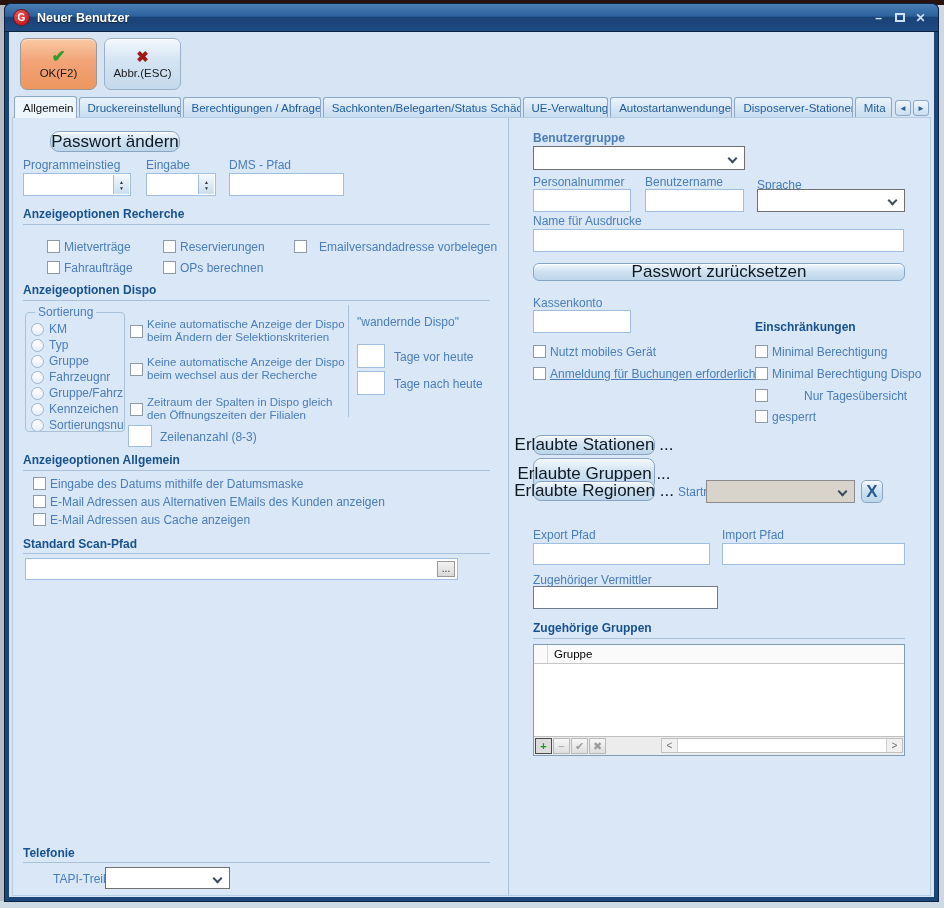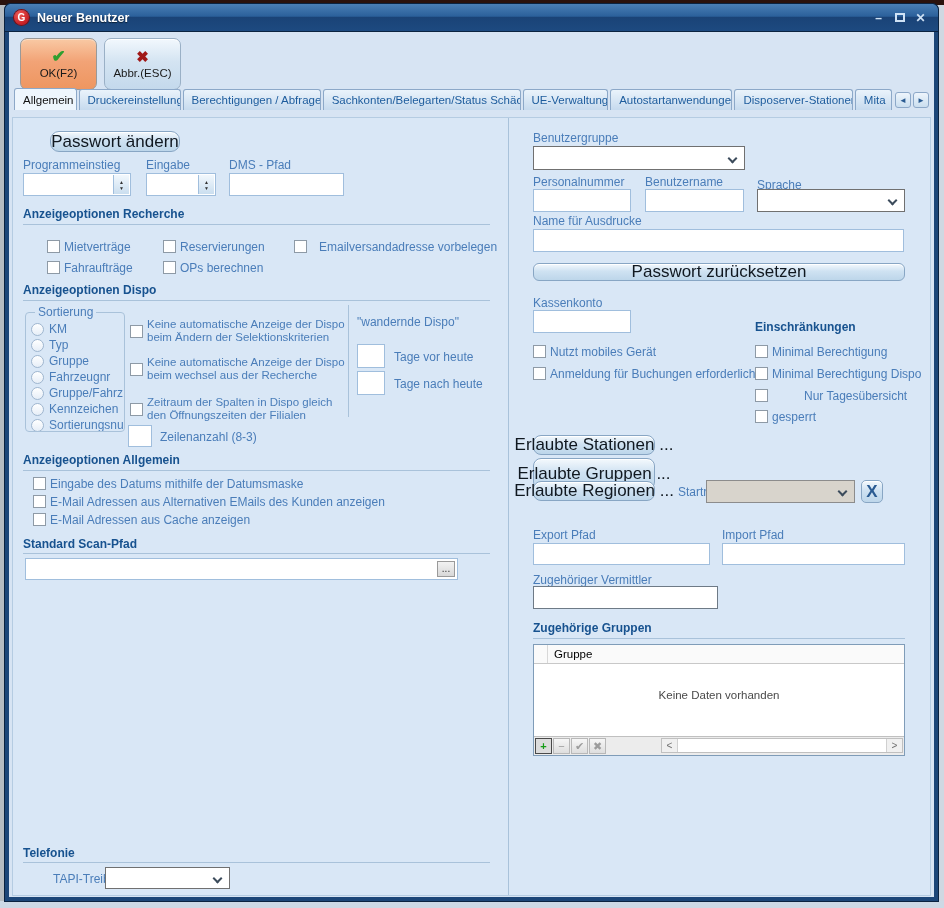--- a/index.html
+++ b/index.html
@@ -36,21 +36,21 @@
   .btn-ok { left:20px; top:38px; width:77px; height:52px;
     background:linear-gradient(#f9c9a4, #f2a376 45%, #ee9660);
     border:1px solid #999; box-shadow:inset 0 1px 0 #fcdfc6; }
   .btn-abbr { left:104px; top:38px; width:77px; height:52px;
     background:linear-gradient(#f2f8fd, #d4e4f2 45%, #c4d9ec);
     border:1px solid #9ab0c6; box-shadow:inset 0 1px 0 #fff; }
   .glyph-check { color:#2f9e2f; font-size:17px; font-weight:bold; line-height:15px; }
   .glyph-x { color:#a01818; font-size:15px; font-weight:bold; line-height:15px; }
 
   
-  .tabbar { left:14px; top:88px; width:916px; height:22px; display:flex; align-items:flex-end; }
+  .tabbar { left:14px; top:96px; width:916px; height:22px; display:flex; align-items:flex-end; }
   .tab { height:21px; padding:0 8px; display:flex; align-items:center; white-space:nowrap;
     font-size:11.5px; color:#1d5c9d; background:linear-gradient(#eaf3fb,#c6daee);
     border:1px solid #8ca8c8; border-bottom:none; border-radius:3px 3px 0 0;
     margin-right:2px; cursor:default; overflow:hidden; }
   .tab.active { background:#eef6fd; color:#111; height:22px; position:relative; z-index:3; }
   .tab.cut { max-width:38px; }
   .tab-scroll { width:16px; height:16px; margin:0 1px 2px 1px; flex:0 0 auto;
     background:linear-gradient(#eef5fc,#cadeef); border:1px solid #8ca8c8; border-radius:3px;
     font-size:8px; color:#2a5b92; display:flex; align-items:center; justify-content:center; }
 
@@ -265,21 +265,21 @@
   <div class="browse-btn">...</div>
 </div>
 
 <div class="abs sec-head" style="left:23px; top:846px;">Telefonie</div>
 <div class="abs hline" style="left:23px; top:862px; width:467px;"></div>
 <div class="abs lbl" style="left:35px; top:872px;margin-left:18px;">TAPI-Treiber</div>
 <div class="dd dd-gray" style="left:105px; top:867px; width:125px; height:22px;">
   <span class="chev"></span>
 </div>
 
-<div class="abs lbl" style="left:533px; top:131px;">Benutzergruppe</div>
+<div class="abs lbl" style="left:533px; top:131px;font-weight:bold;">Benutzergruppe</div>
 <div class="dd dd-gray" style="left:533px; top:146px; width:212px; height:24px;">
   <span class="chev" style="top:8px;"></span>
 </div>
 
 <div class="abs lbl" style="left:533px; top:175px;">Personalnummer</div>
 <div class="abs inp" style="left:533px; top:189px; width:98px; height:23px;"></div>
 <div class="abs lbl" style="left:645px; top:175px;">Benutzername</div>
 <div class="abs inp" style="left:645px; top:189px; width:99px; height:23px;"></div>
 <div class="abs lbl" style="left:757px; top:178px;">Sprache</div>
 <div class="dd dd-gray" style="left:757px; top:189px; width:148px; height:23px;">
@@ -290,21 +290,21 @@
 <div class="abs inp" style="left:533px; top:229px; width:371px; height:23px;"></div>
 
 <div class="abs btn" style="left:533px; top:263px; width:372px; height:18px; border-radius:6px;">Passwort zurücksetzen</div>
 
 <div class="abs lbl" style="left:533px; top:296px;">Kassenkonto</div>
 <div class="abs inp" style="left:533px; top:310px; width:98px; height:23px;"></div>
 
 <div class="abs cb" style="left:533px; top:345px;"></div>
 <div class="abs lbl" style="left:550px; top:345px;">Nutzt mobiles Gerät</div>
 <div class="abs cb" style="left:533px; top:367px;"></div>
-<div class="abs lbl" style="left:550px; top:367px;">Anmeldung für Buchungen erforderlich</div>
+<div class="abs lbl" style="left:550px; top:367px;text-decoration:underline;">Anmeldung für Buchungen erforderlich</div>
 
 <div class="abs sec-head" style="left:755px; top:320px;">Einschränkungen</div>
 <div class="abs cb" style="left:755px; top:345px;"></div>
 <div class="abs lbl" style="left:772px; top:345px;">Minimal Berechtigung</div>
 <div class="abs cb" style="left:755px; top:367px;"></div>
 <div class="abs lbl" style="left:772px; top:367px;">Minimal Berechtigung Dispo</div>
 <div class="abs cb" style="left:755px; top:389px;"></div>
 <div class="abs lbl" style="left:772px; top:389px;margin-left:32px;">Nur Tagesübersicht</div>
 <div class="abs cb" style="left:755px; top:410px;"></div>
 <div class="abs lbl" style="left:772px; top:410px;">gesperrt</div>
@@ -328,21 +328,20 @@
 <div class="abs inp-dark" style="left:533px; top:586px; width:185px; height:23px;"></div>
 
 <div class="abs sec-head" style="left:533px; top:621px;">Zugehörige Gruppen</div>
 <div class="abs hline" style="left:533px; top:638px; width:372px;"></div>
 
 <div class="abs grid">
   <div class="grid-head">
     <div class="rowsel"></div>
     <div class="colname">Gruppe</div>
   </div>
-  <div class="grid-empty">Keine Daten vorhanden</div>
   <div class="grid-foot">
     <div class="gbtn add">+</div>
     <div class="gbtn dim">−</div>
     <div class="gbtn dim">✔</div>
     <div class="gbtn dim">✖</div>
     <div class="gscroll">
       <div class="sb left">&lt;</div>
       <div class="sb right">&gt;</div>
     </div>
   </div>

